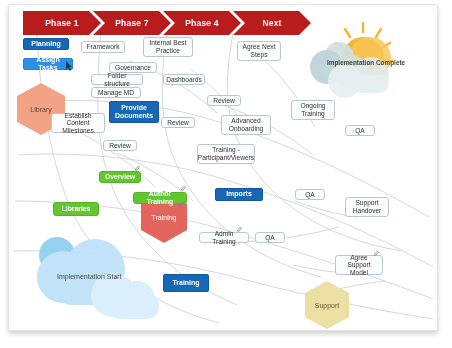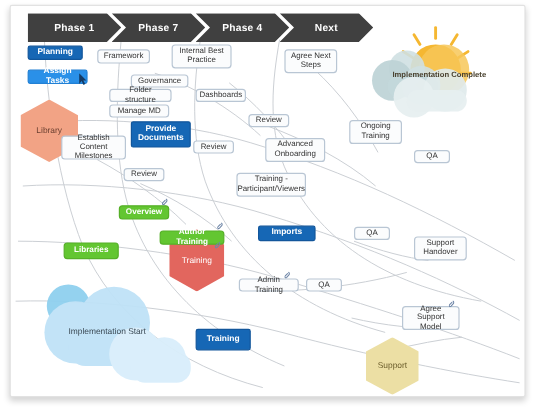--- a/index.html
+++ b/index.html
@@ -6,21 +6,21 @@
   body{width:452px;height:348px;overflow:hidden;
        font-family:"Liberation Sans","DejaVu Sans",sans-serif;}
 
   #canvas{position:absolute;left:8px;top:4px;width:428px;height:325px;
           background:#ffffff;border:1px solid #e2e2e2;border-radius:2px;
           box-shadow:0 3px 5px rgba(0,0,0,.18);overflow:hidden;}
 
   #svg-layer{position:absolute;left:0;top:0;width:428px;height:325px;}
 
   
-  .phase{position:absolute;height:24px;background:#404040;color:#fff;
+  .phase{position:absolute;height:24px;background:#b91c1c;color:#fff;
          font-size:8.5px;font-weight:bold;letter-spacing:.2px;
          display:flex;align-items:center;justify-content:center;
          clip-path:polygon(0 0, calc(100% - 12px) 0, 100% 50%, calc(100% - 12px) 100%, 0 100%);}
   .phase.notch{clip-path:polygon(0 0, calc(100% - 12px) 0, 100% 50%, calc(100% - 12px) 100%, 0 100%, 12px 50%);}
 
   
   .node{position:absolute;display:flex;align-items:center;justify-content:center;
         text-align:center;box-sizing:border-box;line-height:1.15;}
 
   .n-plain{background:#fbfcfd;border:1px solid #b9c6d4;border-radius:3px;

